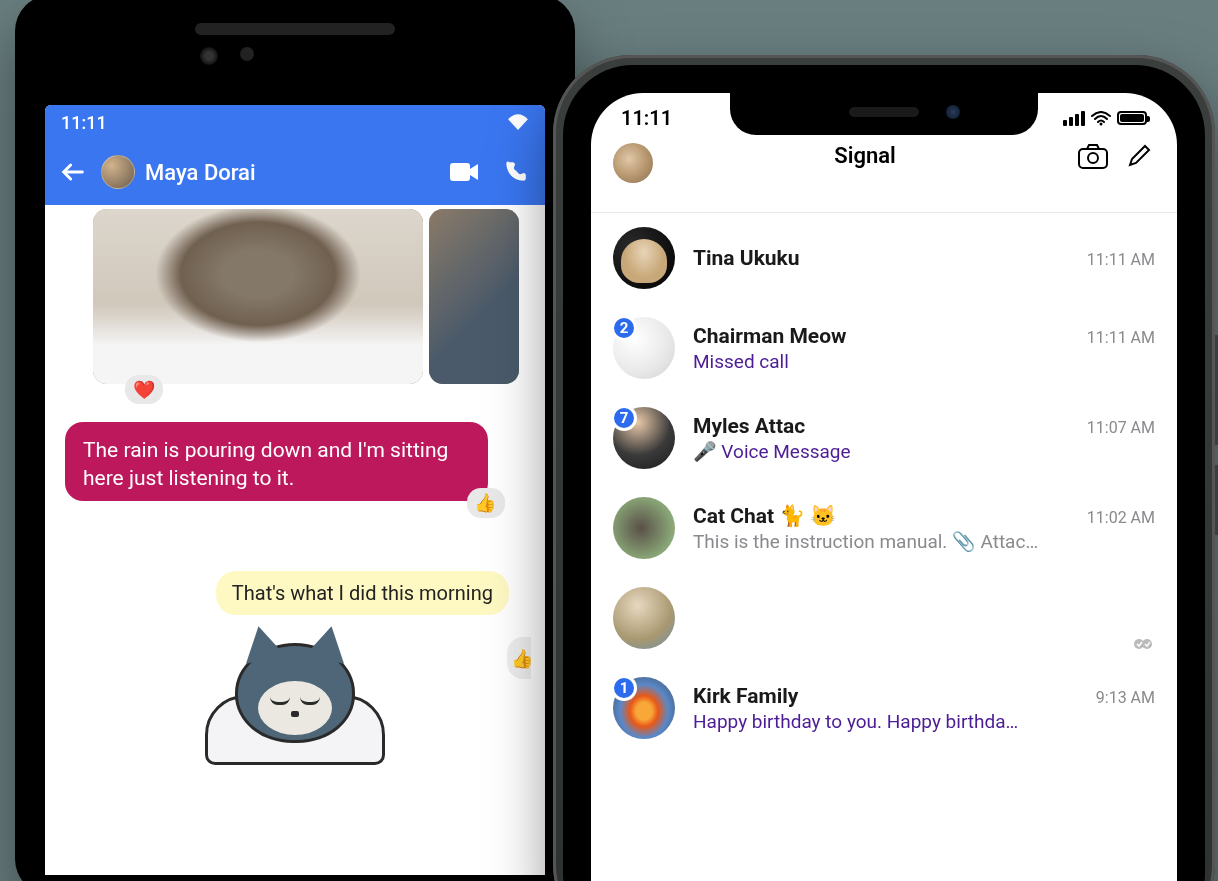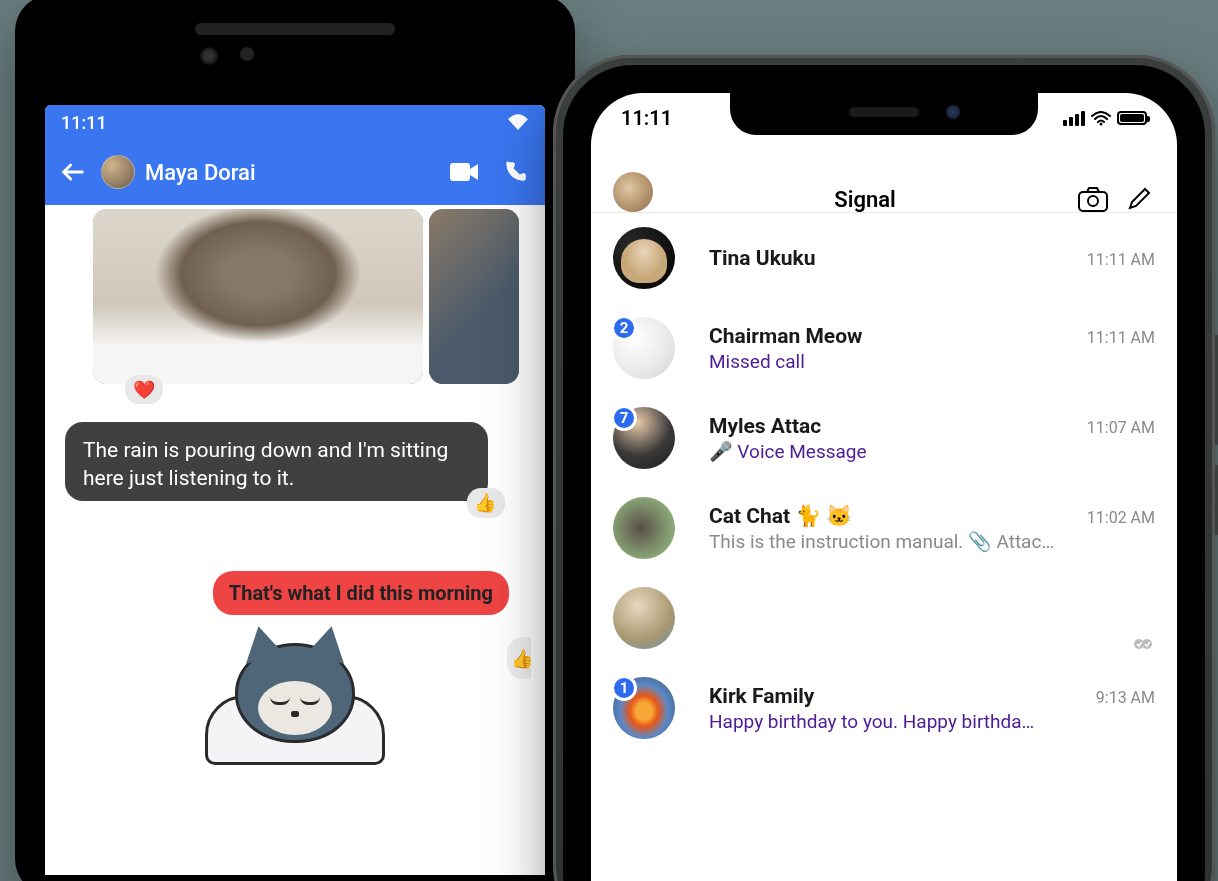--- a/index.html
+++ b/index.html
@@ -18,40 +18,40 @@
 
   .a-header { height:66px; background:#3a76f0; color:#fff; display:flex; align-items:center; padding:0 10px; gap:10px; }
   .a-header .back { width:36px; display:flex; justify-content:center; }
   .a-header .back svg { stroke:#fff; }
   .a-header .avatar { width:34px; height:34px; border-radius:50%; background:radial-gradient(circle at 30% 30%,#d2b48c,#6b5b4b); border:1px solid rgba(255,255,255,.3);}
   .a-header .name { font-size:22px; font-weight:500; flex:1; }
   .a-header .act { width:40px; display:flex; justify-content:center; }
   .a-header .act svg { fill:#fff; }
 
   .a-body { padding:4px 20px; background:#fff; }
-  .bubble-me { background:#404040; color:#fff; border-radius:18px; padding:14px 18px 8px; font-size:21px; line-height:1.35; display:inline-block; max-width:92%; position:relative; }
+  .bubble-me { background:#be185d; color:#fff; border-radius:18px; padding:14px 18px 8px; font-size:21px; line-height:1.35; display:inline-block; max-width:92%; position:relative; }
   .bubble-me .time { font-size:15px; color:rgba(255,255,255,.8); margin-top:6px; }
   .reaction { position:absolute; background:#e8e8e8; border-radius:14px; padding:4px 8px; font-size:18px; box-shadow:0 1px 1px rgba(0,0,0,.1);}
   .img-row { display:flex; gap:6px; margin:0 0 18px 28px; position:relative; }
   .img-cell { border-radius:14px; background:linear-gradient(135deg,#b8a088,#7a6a58); position:relative; overflow:hidden; }
   .img-cell.big { width:330px; height:175px; }
   .img-cell.sm { width:90px; height:175px; }
   .img-cell.sm::after { content:""; position:absolute; inset:0; background:linear-gradient(135deg,#8a7a68 0%, #4a5a6a 60%);}
   .img-cell.big::after { content:""; position:absolute; inset:0; background:
      radial-gradient(ellipse at 50% 37%,#847868 15%,#706050 33%,transparent 44%),
      linear-gradient(to top,#f5f5f5 22%,#e8e4e0 30%,transparent 46%),
      linear-gradient(#dcd6cc,#c8bcae);}
   .img-badge { position:absolute; bottom:10px; right:8px; font-size:17px; color:#fff; text-shadow:0 1px 2px #000;}
   .heart-r { position:absolute; left:32px; top:166px; background:#e8e8e8; border-radius:14px; padding:4px 8px; font-size:18px;}
 
   .bubble-wrap { position:relative; margin:20px 0 30px 0; display:inline-block;}
   .thumb-r { bottom:-16px; right:20px; }
 
   .incoming-row { display:flex; justify-content:flex-end; margin-top:40px; padding-right:16px;}
-  .bubble-in { background:#ef4444; color:#222; border-radius:20px; padding:10px 16px; font-size:20px;font-weight:bold;}
+  .bubble-in { background:#fef9c3; color:#222; border-radius:20px; padding:10px 16px; font-size:20px;}
 
   .partial-emoji { position:absolute; right:14px; bottom:196px; width:24px; height:42px; background:#eee; border-radius:16px 0 0 16px; display:flex; align-items:center; justify-content:flex-start; font-size:18px; padding-left:4px; overflow:hidden; }
 
   .sticker { margin-top:20px; display:flex; justify-content:center; }
   .sticker .cat { width:180px; height:130px; position:relative; }
   .pillow { position:absolute; bottom:0; left:0; right:0; height:70px; background:#f4f4f6; border-radius:40px 40px 10px 10px; border:3px solid #2a2a2a;}
   .cat-head { position:absolute; top:8px; left:50%; transform:translateX(-50%); width:120px; height:100px; background:#4e6678; border:3px solid #2a2a2a; border-radius:50% 50% 48% 48%; }
   .ear { position:absolute; width:0;height:0; border-left:20px solid transparent; border-right:20px solid transparent; border-bottom:34px solid #4e6678; top:-20px;}
   .ear.l { left:4px; transform:rotate(-12deg);}
   .ear.r { right:4px; transform:rotate(12deg);}
@@ -73,38 +73,38 @@
 
   .ip-status { height:50px; display:flex; align-items:center; padding:0 30px; font-size:20px; font-weight:600; position:relative; z-index:6;}
   .ip-status .sp { flex:1; }
   .ip-status .ind { display:flex; gap:6px; align-items:center; }
   .bars { display:flex; gap:2px; align-items:flex-end;}
   .bars i { width:4px; background:#000; display:block; border-radius:1px;}
   .batt { width:30px; height:14px; border:2px solid #000; border-radius:4px; position:relative; }
   .batt::after { content:""; position:absolute; right:-5px; top:3px; width:3px; height:6px; background:#000; border-radius:0 2px 2px 0;}
   .batt::before { content:""; position:absolute; left:1px; top:1px; bottom:1px; right:1px; background:#000; border-radius:2px;}
 
-  .ip-header { height:70px; display:flex; align-items:flex-end; padding:0 22px; gap:14px; border-bottom:1px solid #e8e8e8;}
+  .ip-header { height:70px; display:flex; align-items:flex-start; padding:0 22px; gap:14px; border-bottom:1px solid #e8e8e8;}
   .ip-header .uavatar { width:40px; height:40px; border-radius:50%; background:radial-gradient(circle at 40% 40%,#e0c8a8,#b89870 50%,#8a7050); }
   .ip-header .title { flex:1; text-align:center; font-size:22px; font-weight:600; }
   .ip-header .hbtn { width:32px; display:flex; justify-content:center;}
   .ip-header .hbtn svg { stroke:#000; fill:none; stroke-width:2;}
 
   .chatlist { }
   .row { display:flex; align-items:center; padding:14px 22px; gap:18px; }
   .row .av { width:62px; height:62px; border-radius:50%; position:relative; flex-shrink:0; }
   .av.c1{ background:radial-gradient(circle at 30% 30%,#2a2a2a,#000); }
   .av.c1::after{content:"";position:absolute;inset:12px 8px 6px 8px;background:radial-gradient(ellipse at 50% 30%,#e8d4b8,#c8a878 60%);border-radius:50% 50% 40% 40%;}
   .av.c2{ background:radial-gradient(circle at 35% 35%,#fff,#e8e8e8 60%,#d0d0d0);}
   .av.c3{ background:radial-gradient(circle at 40% 25%,#e8c8a8,#3a3a3a 55%,#1a1a1a);}
   .av.c4{ background:radial-gradient(circle at 45% 50%,#5a5048,#8aa878 70%);}
   .av.c5{ background:radial-gradient(circle at 40% 30%,#e8d8c0,#a89870 60%,#6890b0);}
   .av.c6{ background:radial-gradient(ellipse at 50% 55%,#f8a838 18%,#e85818 32%,#5a88c8 55%,#3a4858);}
   .badge { position:absolute; top:-2px; left:-2px; min-width:26px; height:26px; border-radius:13px; background:#2c6bed; color:#fff; font-size:15px; font-weight:700; display:flex; align-items:center; justify-content:center; border:3px solid #fff;}
-  .row .txt { flex:1; min-width:0;margin-left:16px;}
+  .row .txt { flex:1; min-width:0;}
   .row .top { display:flex; align-items:baseline; gap:10px;}
   .row .nm { font-size:21px; font-weight:700; color:#1a1a1a; white-space:nowrap;}
   .row .tm { font-size:16px; color:#8a8a8e; margin-left:auto; white-space:nowrap;}
   .row .sub { font-size:19px; color:#8a8a8e; white-space:nowrap; overflow:hidden; text-overflow:ellipsis; margin-top:2px;}
   .row .sub.bold { color:#4c1d95;}
   .read-i { position:absolute; right:22px; bottom:12px; font-size:15px; color:#bbb;}
   .row { position:relative;}
 
   svg { display:block;}
 </style>

